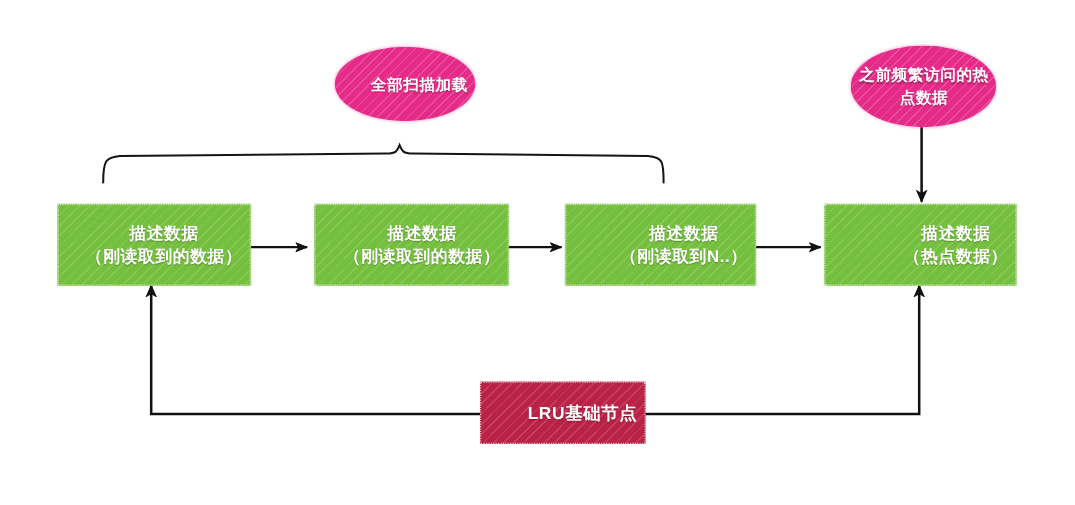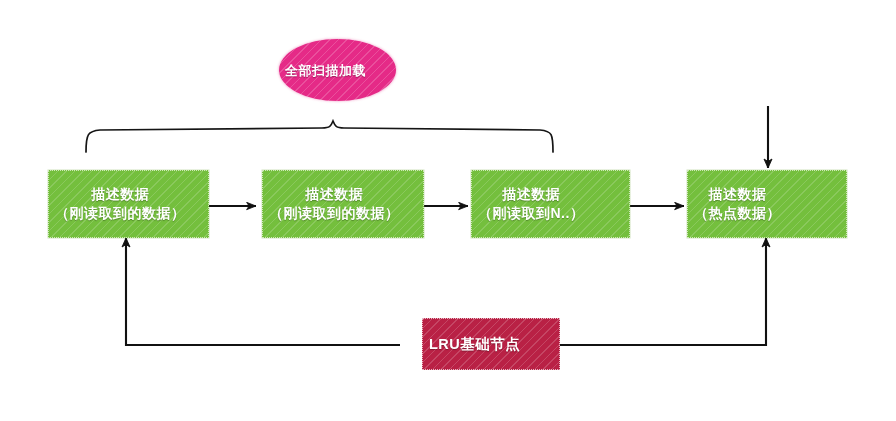--- a/index.html
+++ b/index.html
@@ -24,21 +24,21 @@
     width: 896px;
     height: 421px;
     pointer-events: none;
   }
 
   
   .node {
     position: absolute;
     display: flex;
     align-items: center;
-    justify-content: flex-start;
+    justify-content: flex-end;
     text-align: center;
     color: #ffffff;
     font-weight: bold;
     letter-spacing: 0.5px;
     z-index: 3;
   }
 
   .box {
     font-size: 14px;
     line-height: 19px;
@@ -58,21 +58,20 @@
     background-color: #b92145;
     background-image:
       repeating-linear-gradient(135deg,
         rgba(255,255,255,0.17) 0px,
         rgba(255,255,255,0.17) 1px,
         rgba(255,255,255,0.0) 1px,
         rgba(255,255,255,0.0) 6px);
     border: 1px dotted #e8b7c3;
     font-size: 14.5px;
     text-shadow: 0 1px 1px rgba(0,0,0,0.3);
-    margin-left: 22px;
   }
 
   .ellipse {
     background-color: #e52a87;
     background-image:
       repeating-linear-gradient(135deg,
         rgba(255,255,255,0.18) 0px,
         rgba(255,255,255,0.18) 1px,
         rgba(255,255,255,0.0) 1px,
         rgba(255,255,255,0.0) 6px);
@@ -136,20 +135,24 @@
 
     <g>
       <path d="M536,345 L766,345 L766,238" fill="none" stroke="#111111" stroke-width="2.1" stroke-linejoin="miter" marker-end="url(#arrowUp)"></path>
     </g>
   </svg>
 
   <div class="node ellipse" style="left:279px; top:39px; width:117px; height:62px;">
     <span class="node-label">全部扫描加载</span>
   </div>
 
+  <div class="node ellipse" style="left:709px; top:38px; width:121px; height:68px;">
+    <span class="node-label">之前频繁访问的热
+点数据</span>
+  </div>
 
   <div class="node box" style="left:48px; top:170px; width:159px; height:66px;">
     <span class="node-label">描述数据
 （刚读取到的数据）</span>
   </div>
 
   <div class="node box" style="left:262px; top:170px; width:160px; height:66px;">
     <span class="node-label">描述数据
 （刚读取到的数据）</span>
   </div>

